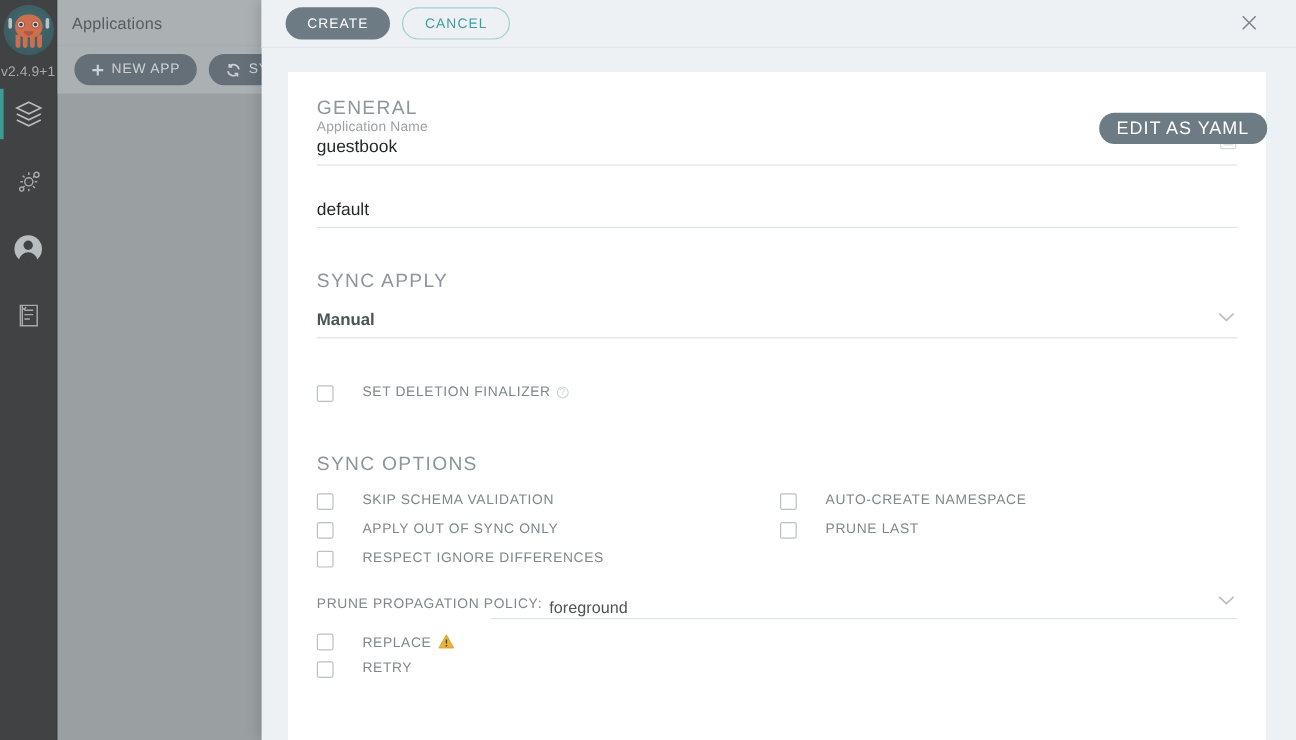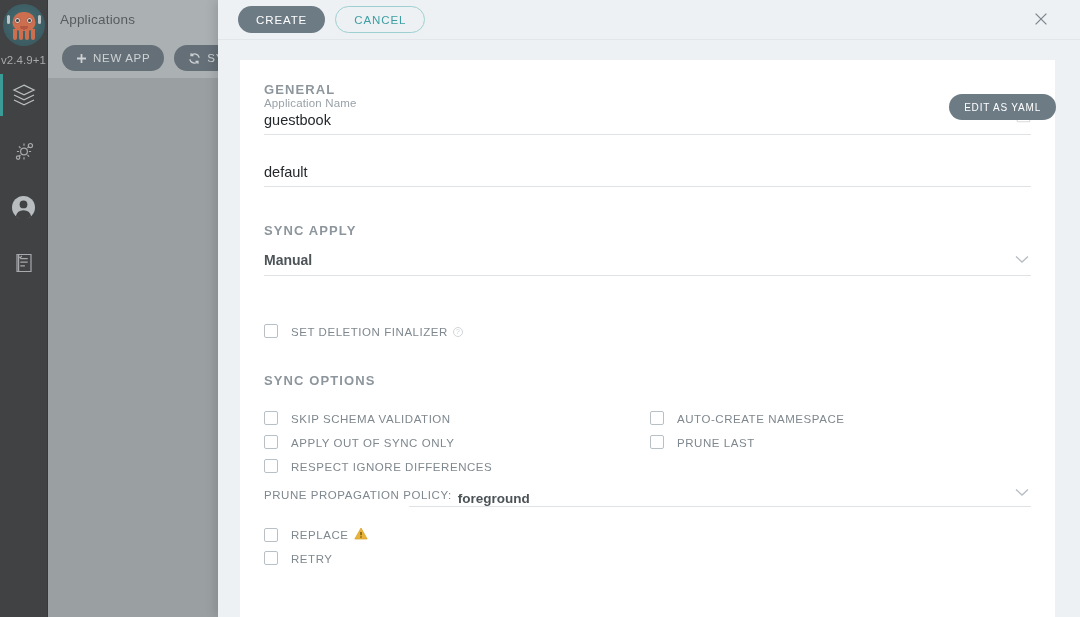--- a/index.html
+++ b/index.html
@@ -147,27 +147,27 @@
     overflow: hidden;
   }
   .card {
     position: absolute; left: 22px; top: 20px;
     width: 815px; min-height: 560px;
     background: #ffffff;
   }
   .card-inner { padding: 22px 24px 20px 24px; }
 
   .section-label {
-    font-size: 13px; color: #8d969c; letter-spacing: 1.1px; font-weight: bold;
+    font-size: 16px; color: #8d969c; letter-spacing: 1.1px;
   }
   .btn-yaml {
     position: absolute; right: 24px; top: 54px;
     height: 26px; padding: 0 15px; border-radius: 13px;
     background: #6d7b85; color: #ffffff; border: none;
-    font-size: 10px; letter-spacing: .8px; font-family: inherit;
+    font-size: 15px; letter-spacing: .8px; font-family: inherit;
   }
 
   .field { position: relative; }
   .field-label {
     font-size: 11.5px; color: #9aa2a8; letter-spacing: .15px;
   }
   .field-value {
     font-size: 14.5px; color: #24282b;
     padding-top: 3px; padding-bottom: 6px;
   }
@@ -180,21 +180,21 @@
   .select-row { position: relative; font-weight: bold; }
   .select-value {
     font-size: 14px; color: #4d5458; padding-top: 4px; padding-bottom: 7px;
   }
   .chev {
     position: absolute; right: 2px; bottom: 8px;
     color: #b6bcc1;
   }
 
   .cb-row {
-    display: flex; align-items: flex-end; gap: 13px;
+    display: flex; align-items: flex-start; gap: 24px;
     height: 23px;
   }
   .cb {
     width: 14px; height: 14px; flex: 0 0 14px;
     border: 1.5px solid #b9c0c5; border-radius: 2px;
     background: #fff;
   }
   .cb-label {
     font-size: 11.5px; color: #7f888e; letter-spacing: .55px;
     display: inline-flex; align-items: center; gap: 5px;
@@ -212,21 +212,21 @@
   }
 
   .prop-row {
     position: relative; display: flex; align-items: flex-end;
   }
   .prop-label {
     font-size: 11.5px; color: #7f888e; letter-spacing: .55px;
     padding-bottom: 6px; white-space: nowrap;
   }
   .prop-select {
-    position: relative; flex: 1; margin-left: 6px; font-weight: bold;
+    position: relative; flex: 1; margin-left: 6px;
   }
   .prop-value {
     font-size: 13.5px; color: #4d5458; padding-bottom: 6px;
   }
   .prop-underline {
     position: absolute; left: 145px; right: 0; bottom: 0;
     height: 1px; background: #dfe3e6;
   }
 
   .warn-tri { display: inline-block; vertical-align: middle; }

